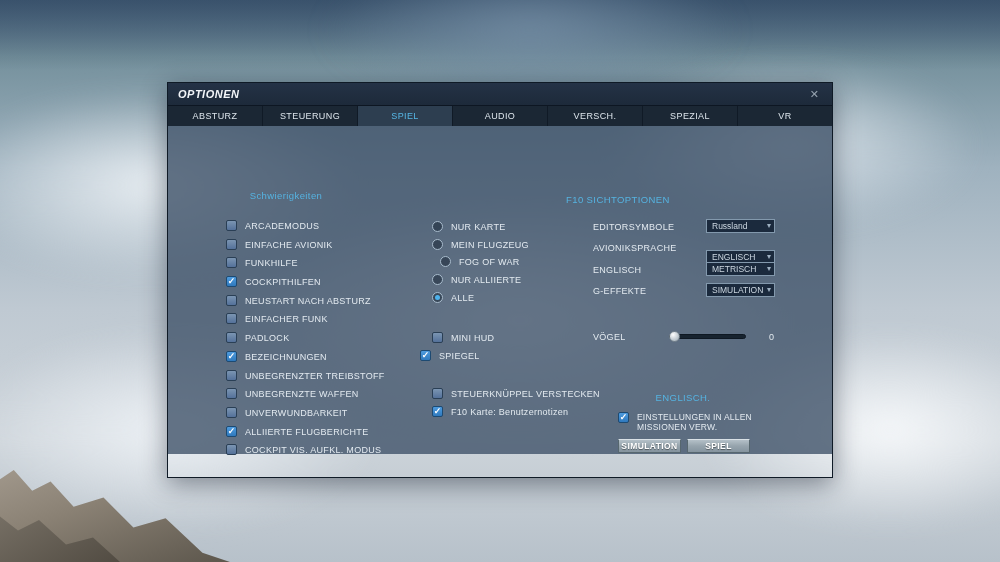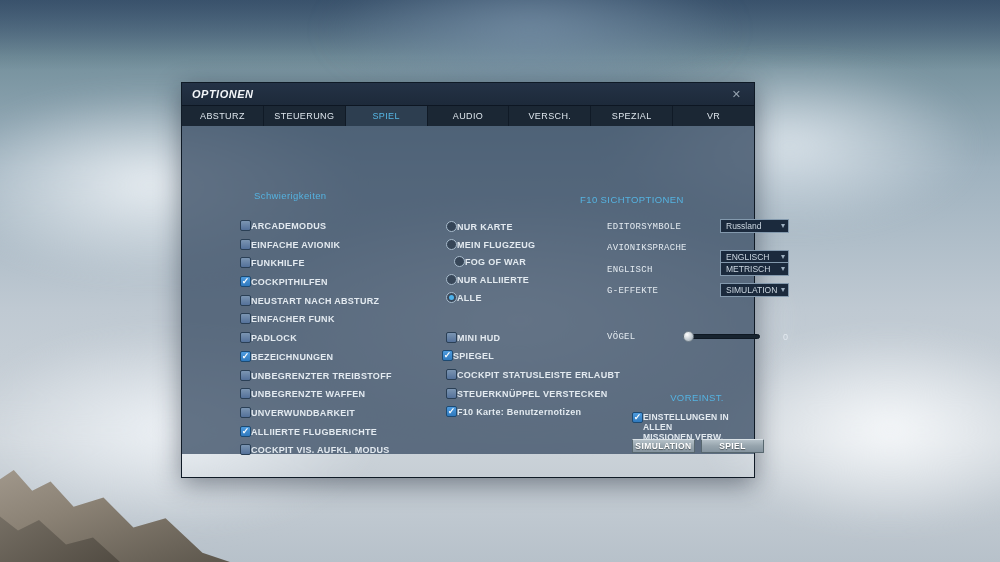--- a/index.html
+++ b/index.html
@@ -18,53 +18,53 @@
   .skytopband { position:absolute; left:0; top:0; width:100%; height:70px;
     background:linear-gradient(180deg, rgba(40,62,86,.55), rgba(40,62,86,0)); }
   .mountain { position:absolute; left:0; bottom:0; width:230px; height:115px;
     background:linear-gradient(160deg,#a89f93 0%,#8a8174 45%,#5c564c 100%);
     clip-path:polygon(0 28%, 6% 20%, 14% 38%, 22% 30%, 32% 52%, 45% 44%, 58% 70%, 72% 62%, 88% 92%, 100% 100%, 0 100%); }
   .mountain2 { position:absolute; left:0; bottom:0; width:150px; height:70px;
     background:linear-gradient(150deg,#7d766b, #4c463d);
     clip-path:polygon(0 35%, 12% 55%, 26% 40%, 44% 75%, 62% 65%, 80% 100%, 0 100%); }
 
   
-  .dialog { position:absolute; left:167px; top:82px; width:574px; height:396px;
-    border:1px solid #0f1a26; box-shadow:0 6px 24px rgba(10,20,35,.45);margin-left:14px; }
+  .dialog { position:absolute; left:167px; top:82px; width:666px; height:396px;
+    border:1px solid #0f1a26; box-shadow:0 6px 24px rgba(10,20,35,.45); }
   .titlebar { position:absolute; left:0; top:0; width:100%; height:23px;
     background:linear-gradient(#243246,#1d2a3a); border-bottom:1px solid #0d1622;
     display:flex; align-items:center; padding:0 10px; }
   .title { color:#f2f5f8; font-size:11px; font-weight:bold; font-style:italic; letter-spacing:.5px; }
   .close { margin-left:auto; color:#96a3b0; font-size:11px; line-height:1; cursor:default; padding:2px 3px; }
 
   .tabbar { position:absolute; left:0; top:23px; width:100%; height:20px;
     background:#1b2734; display:flex; }
   .tab { flex:1 1 0; display:flex; align-items:center; justify-content:center;
     color:#dde5ec; font-size:9px; letter-spacing:.4px; border-right:1px solid #101a26; }
   .tab:last-child { border-right:none; }
   .tab[data-active="true"] { background:#2d3e50; color:#56b6e4; }
 
   .content { position:absolute; left:0; top:43px; width:100%; height:328px;
     background:rgba(60,80,103,.78); }
   .footer { position:absolute; left:0; top:371px; width:100%; height:25px;
     background:#2b3d50; border-top:1px solid #16222e; }
 
   .sect-header { position:absolute; color:#55b3e1; font-size:9.5px; letter-spacing:.4px; }
 
-  .row { position:absolute; display:flex; align-items:center; height:13px;font-weight:bold; }
+  .row { position:absolute; display:flex; align-items:center; gap:8px; height:13px; }
   .checkbox { width:11px; height:11px; flex:0 0 auto; border:1px solid #2a3f55; border-radius:2px;
     background:linear-gradient(#7b95b2,#54719a); display:flex; align-items:center; justify-content:center; }
   .checkbox[data-checked="true"] { background:linear-gradient(#4e9bde,#2f79bd); border-color:#1d4a72; }
   .checkbox[data-checked="true"]::after { content:"✓"; color:#fff; font-size:9px; font-weight:bold; line-height:1; }
   .radio { width:11px; height:11px; flex:0 0 auto; border-radius:50%; border:1px solid #a9bccd;
     background:rgba(18,32,48,.5); display:flex; align-items:center; justify-content:center; }
   .radio[data-selected="true"]::after { content:""; width:5px; height:5px; border-radius:50%; background:#4db2ec; }
   .lbl { color:#e3eaf0; font-size:9px; letter-spacing:.3px; white-space:nowrap; }
 
-  .opt-label { position:absolute; color:#e3eaf0; font-size:9px; letter-spacing:.3px; height:13px; display:flex; align-items:center;font-family:Liberation Mono, monospace; }
+  .opt-label { position:absolute; color:#e3eaf0; font-size:9px; letter-spacing:.3px; height:13px; display:flex; align-items:center; }
   .dropdown { position:absolute; width:69px; height:14px; background:#1b2a3d; border:1px solid #8399ad;
     display:flex; align-items:center; padding:0 3px 0 5px; }
   .dd-val { color:#ccd7e1; font-size:8.5px; white-space:nowrap; overflow:hidden; }
   .dd-arrow { margin-left:auto; color:#9db0c1; font-size:8px; line-height:1; }
 
   .slider { position:absolute; width:77px; height:11px; }
   .slider-track { position:absolute; left:0; top:3px; width:100%; height:5px; background:#17232f;
     border-radius:3px; border:1px solid #0e1823; }
   .slider-handle { position:absolute; left:0; top:0; width:11px; height:11px; border-radius:50%;
     background:radial-gradient(circle at 35% 30%, #ffffff, #b6c0c8 70%, #9aa6ad); border:1px solid #78858f; }
@@ -103,21 +103,21 @@
       <div class="tab" data-active="false">STEUERUNG</div>
       <div class="tab" data-active="true">SPIEL</div>
       <div class="tab" data-active="false">AUDIO</div>
       <div class="tab" data-active="false">VERSCH.</div>
       <div class="tab" data-active="false">SPEZIAL</div>
       <div class="tab" data-active="false">VR</div>
     </div>
 
     <div class="content">
 
-      <div class="sect-header" style="left:72px;top:64px;width:140px;text-align:left">Schwierigkeiten</div>
+      <div class="sect-header" style="left:48px;top:64px;width:140px;text-align:center">Schwierigkeiten</div>
 
       <div class="row" style="left:58px;top:93px">
         <span class="checkbox" data-checked="false"></span>
         <span class="lbl">ARCADEMODUS</span>
         </div>
       <div class="row" style="left:58px;top:112px">
         <span class="checkbox" data-checked="false"></span>
         <span class="lbl">EINFACHE AVIONIK</span>
         </div>
       <div class="row" style="left:58px;top:130px">
@@ -183,27 +183,23 @@
         </div>
       <div class="row" style="left:264px;top:165px">
         <span class="radio" data-selected="true"></span>
         <span class="lbl">ALLE</span>
         </div>
 
       <div class="row" style="left:264px;top:205px">
         <span class="checkbox" data-checked="false"></span>
         <span class="lbl">MINI HUD</span>
         </div>
-      <div class="row" style="left:260px;top:223px">
+      <div class="row" style="left:252px;top:223px">
         <span class="checkbox" data-checked="true"></span>
         <span class="lbl">SPIEGEL</span>
-        </div>
-      <div class="row" style="left:264px;top:242px">
-        <span class="checkbox" data-checked="false"></span>
-        <span class="lbl">COCKPIT STATUSLEISTE ERLAUBT</span>
         </div>
       <div class="row" style="left:264px;top:261px">
         <span class="checkbox" data-checked="false"></span>
         <span class="lbl">STEUERKNÜPPEL VERSTECKEN</span>
         </div>
       <div class="row" style="left:264px;top:279px">
         <span class="checkbox" data-checked="true"></span>
         <span class="lbl">F10 Karte: Benutzernotizen</span>
         </div>
 
@@ -233,21 +229,21 @@
         <span class="dd-arrow">▾</span>
         </div>
 
       <div class="opt-label" style="left:425px;top:204px">VÖGEL</div>
       <div class="slider" style="left:501px;top:205px">
         <div class="slider-track"></div>
         <div class="slider-handle"></div>
       </div>
       <div class="slider-value" style="left:601px;top:206px">0</div>
 
-      <div class="sect-header" style="left:470px;top:266px;width:90px;text-align:center">VOREINST.</div>
+      <div class="sect-header" style="left:470px;top:266px;width:90px;text-align:center">ENGLISCH.</div>
       <div class="row" style="left:450px;top:286px;align-items:flex-start">
         <span class="checkbox" data-checked="true"></span>
         <span class="preset-lbl">
           <span>EINSTELLUNGEN IN ALLEN</span><br>
           <span>MISSIONEN VERW.</span>
         </span>
       </div>
       <div class="btn" style="left:450px;top:313px;width:63px;height:14px">SIMULATION</div>
       <div class="btn" style="left:519px;top:313px;width:63px;height:14px">SPIEL</div>
     </div>

